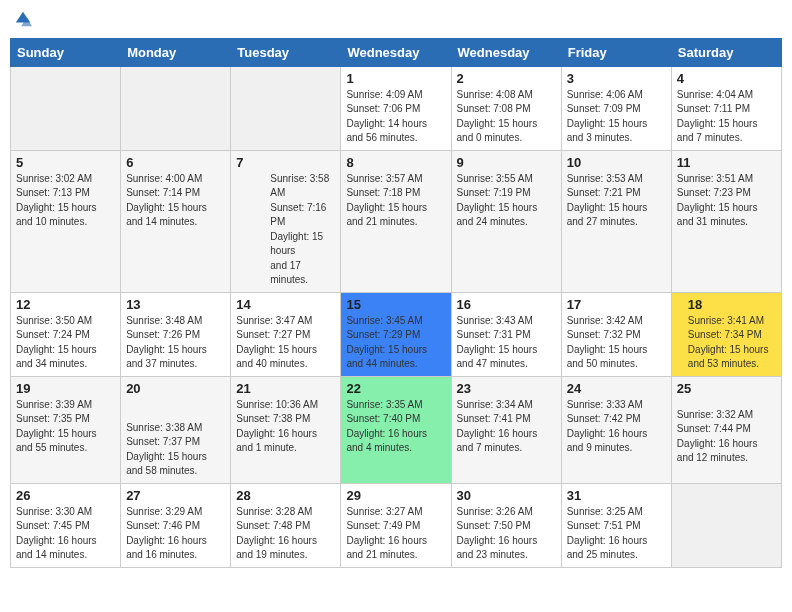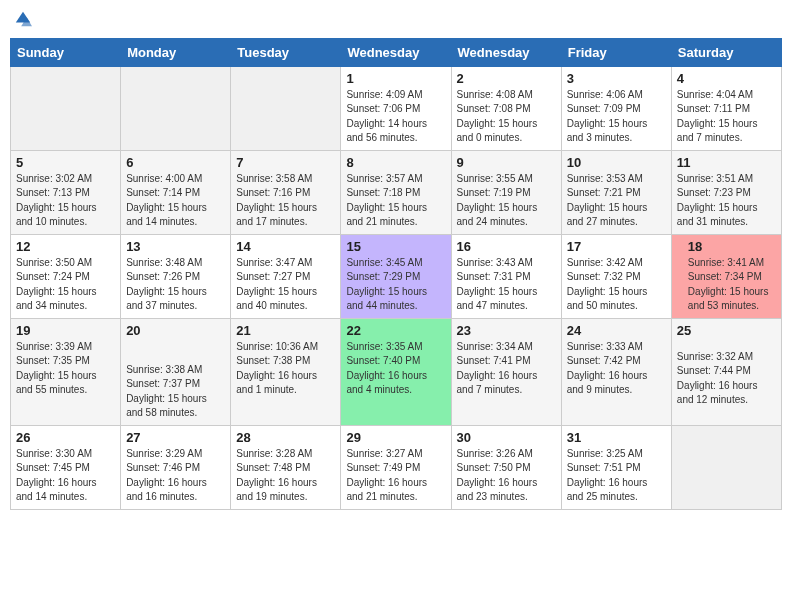--- a/index.html
+++ b/index.html
@@ -168,21 +168,21 @@
         </td>
         <td style="background: rgb(245, 245, 245);">
           <div class="day-number">6</div>
           <div class="day-info" style="white-space: pre-line;">Sunrise: 4:00 AM
 Sunset: 7:14 PM
 Daylight: 15 hours
 and 14 minutes.</div>
         </td>
         <td style="background: rgb(245, 245, 245);">
           <div class="day-number">7</div>
-          <div class="day-info" style="white-space: pre-line;">Sunrise: 3:58 AM
+          <div class="day-info" style="white-space: pre-line; margin-left: 34px;">Sunrise: 3:58 AM
 Sunset: 7:16 PM
 Daylight: 15 hours
 and 17 minutes.</div>
         </td>
         <td style="background: rgb(245, 245, 245);">
           <div class="day-number">8</div>
           <div class="day-info" style="white-space: pre-line;">Sunrise: 3:57 AM
 Sunset: 7:18 PM
 Daylight: 15 hours
 and 21 minutes.</div>
@@ -224,42 +224,42 @@
 Daylight: 15 hours
 and 37 minutes.</div>
         </td>
         <td style="background: rgb(255, 255, 255);">
           <div class="day-number">14</div>
           <div class="day-info" style="white-space: pre-line;">Sunrise: 3:47 AM
 Sunset: 7:27 PM
 Daylight: 15 hours
 and 40 minutes.</div>
         </td>
-        <td style="background: #c4b5fd;">
+        <td style="background: #3b82f6;">
           <div class="day-number">15</div>
           <div class="day-info" style="white-space: pre-line;">Sunrise: 3:45 AM
 Sunset: 7:29 PM
 Daylight: 15 hours
 and 44 minutes.</div>
         </td>
         <td style="background: rgb(255, 255, 255);">
           <div class="day-number">16</div>
           <div class="day-info" style="white-space: pre-line;">Sunrise: 3:43 AM
 Sunset: 7:31 PM
 Daylight: 15 hours
 and 47 minutes.</div>
         </td>
         <td style="background: rgb(255, 255, 255);">
           <div class="day-number">17</div>
           <div class="day-info" style="white-space: pre-line;">Sunrise: 3:42 AM
 Sunset: 7:32 PM
 Daylight: 15 hours
 and 50 minutes.</div>
         </td>
-        <td style="background: #fca5a5; padding-left: 16px;">
+        <td style="background: #fde047; padding-left: 16px;">
           <div class="day-number">18</div>
           <div class="day-info" style="white-space: pre-line;">Sunrise: 3:41 AM
 Sunset: 7:34 PM
 Daylight: 15 hours
 and 53 minutes.</div>
         </td>
       </tr>
       <tr>
         <td style="background: rgb(245, 245, 245);">
           <div class="day-number">19</div>

